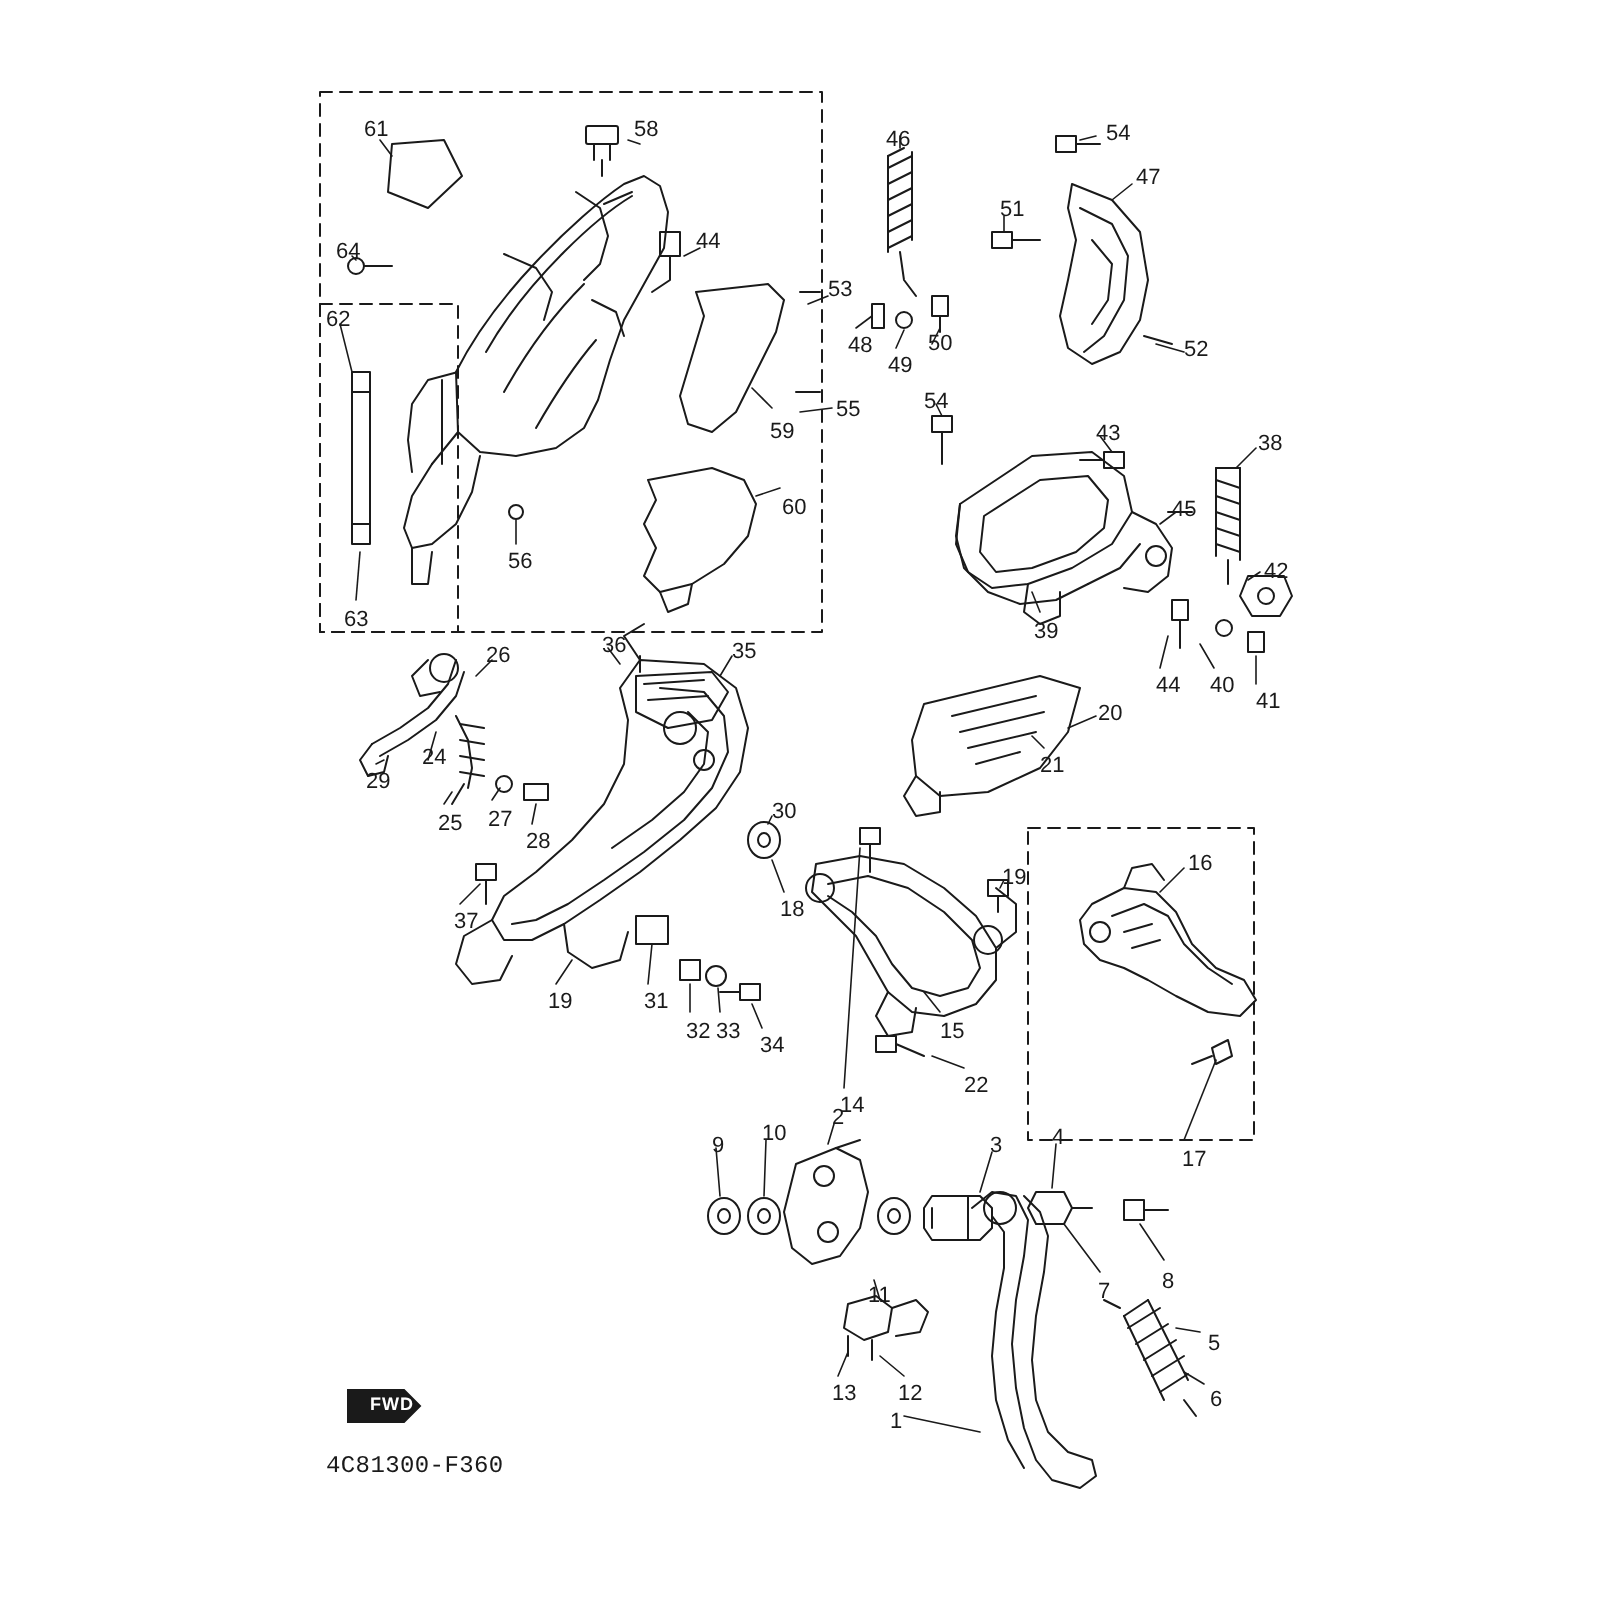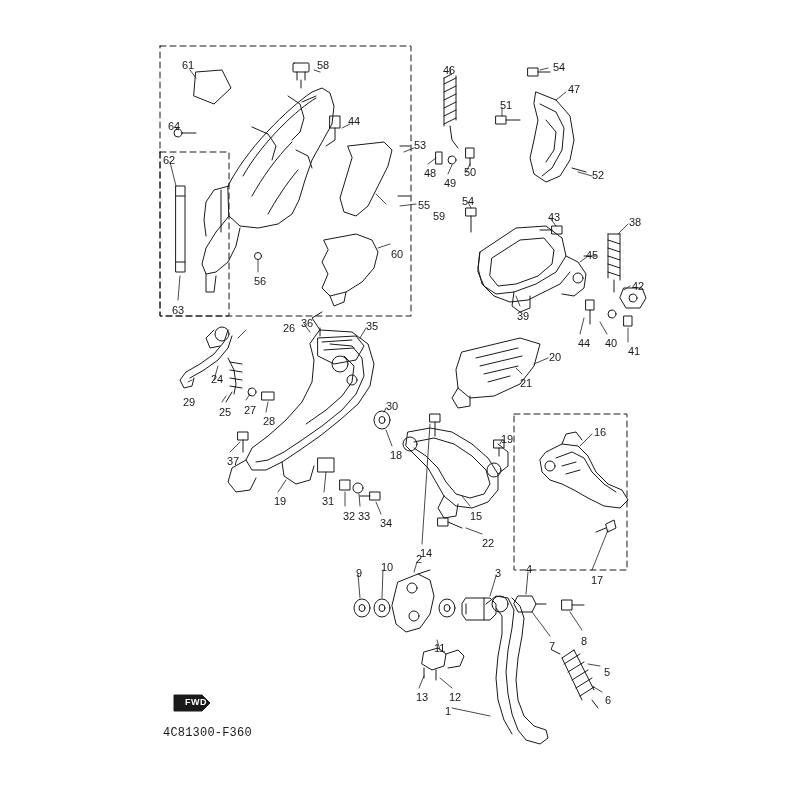--- a/index.html
+++ b/index.html
@@ -442,39 +442,39 @@
       <div class="callout" style="left: 500px; top: 100px;">51</div>
       <div class="callout" style="left: 348px; top: 116px;">44</div>
       <div class="callout" style="left: 168px; top: 121px;">64</div>
       <div class="callout" style="left: 414px; top: 140px;">53</div>
       <div class="callout" style="left: 424px; top: 168px;">48</div>
       <div class="callout" style="left: 444px; top: 178px;">49</div>
       <div class="callout" style="left: 464px; top: 167px;">50</div>
       <div class="callout" style="left: 592px; top: 170px;">52</div>
       <div class="callout" style="left: 163px; top: 155px;">62</div>
       <div class="callout" style="left: 418px; top: 200px;">55</div>
-      <div class="callout" style="left: 385px; top: 211px; margin-left: 48px;">59</div>
+      <div class="callout" style="left: 385px; top: 211px;">59</div>
       <div class="callout" style="left: 462px; top: 196px;">54</div>
       <div class="callout" style="left: 548px; top: 212px;">43</div>
       <div class="callout" style="left: 629px; top: 217px;">38</div>
       <div class="callout" style="left: 586px; top: 250px;">45</div>
       <div class="callout" style="left: 391px; top: 249px;">60</div>
       <div class="callout" style="left: 632px; top: 281px;">42</div>
       <div class="callout" style="left: 254px; top: 276px;">56</div>
       <div class="callout" style="left: 172px; top: 305px;">63</div>
       <div class="callout" style="left: 517px; top: 311px;">39</div>
       <div class="callout" style="left: 578px; top: 338px;">44</div>
       <div class="callout" style="left: 605px; top: 338px;">40</div>
       <div class="callout" style="left: 628px; top: 346px;">41</div>
-      <div class="callout" style="left: 243px; top: 323px; margin-left: 40px;">26</div>
+      <div class="callout" style="left: 243px; top: 323px;">26</div>
       <div class="callout" style="left: 301px; top: 318px;">36</div>
       <div class="callout" style="left: 366px; top: 321px;">35</div>
       <div class="callout" style="left: 549px; top: 352px;">20</div>
       <div class="callout" style="left: 520px; top: 378px;">21</div>
-      <div class="callout" style="left: 183px; top: 386px; margin-top: 11px;">29</div>
+      <div class="callout" style="left: 183px; top: 386px;">29</div>
       <div class="callout" style="left: 211px; top: 374px;">24</div>
       <div class="callout" style="left: 219px; top: 407px;">25</div>
       <div class="callout" style="left: 244px; top: 405px;">27</div>
       <div class="callout" style="left: 263px; top: 416px;">28</div>
       <div class="callout" style="left: 386px; top: 401px;">30</div>
       <div class="callout" style="left: 594px; top: 427px;">16</div>
       <div class="callout" style="left: 390px; top: 450px;">18</div>
       <div class="callout" style="left: 501px; top: 434px;">19</div>
       <div class="callout" style="left: 227px; top: 456px;">37</div>
       <div class="callout" style="left: 274px; top: 496px;">19</div>

